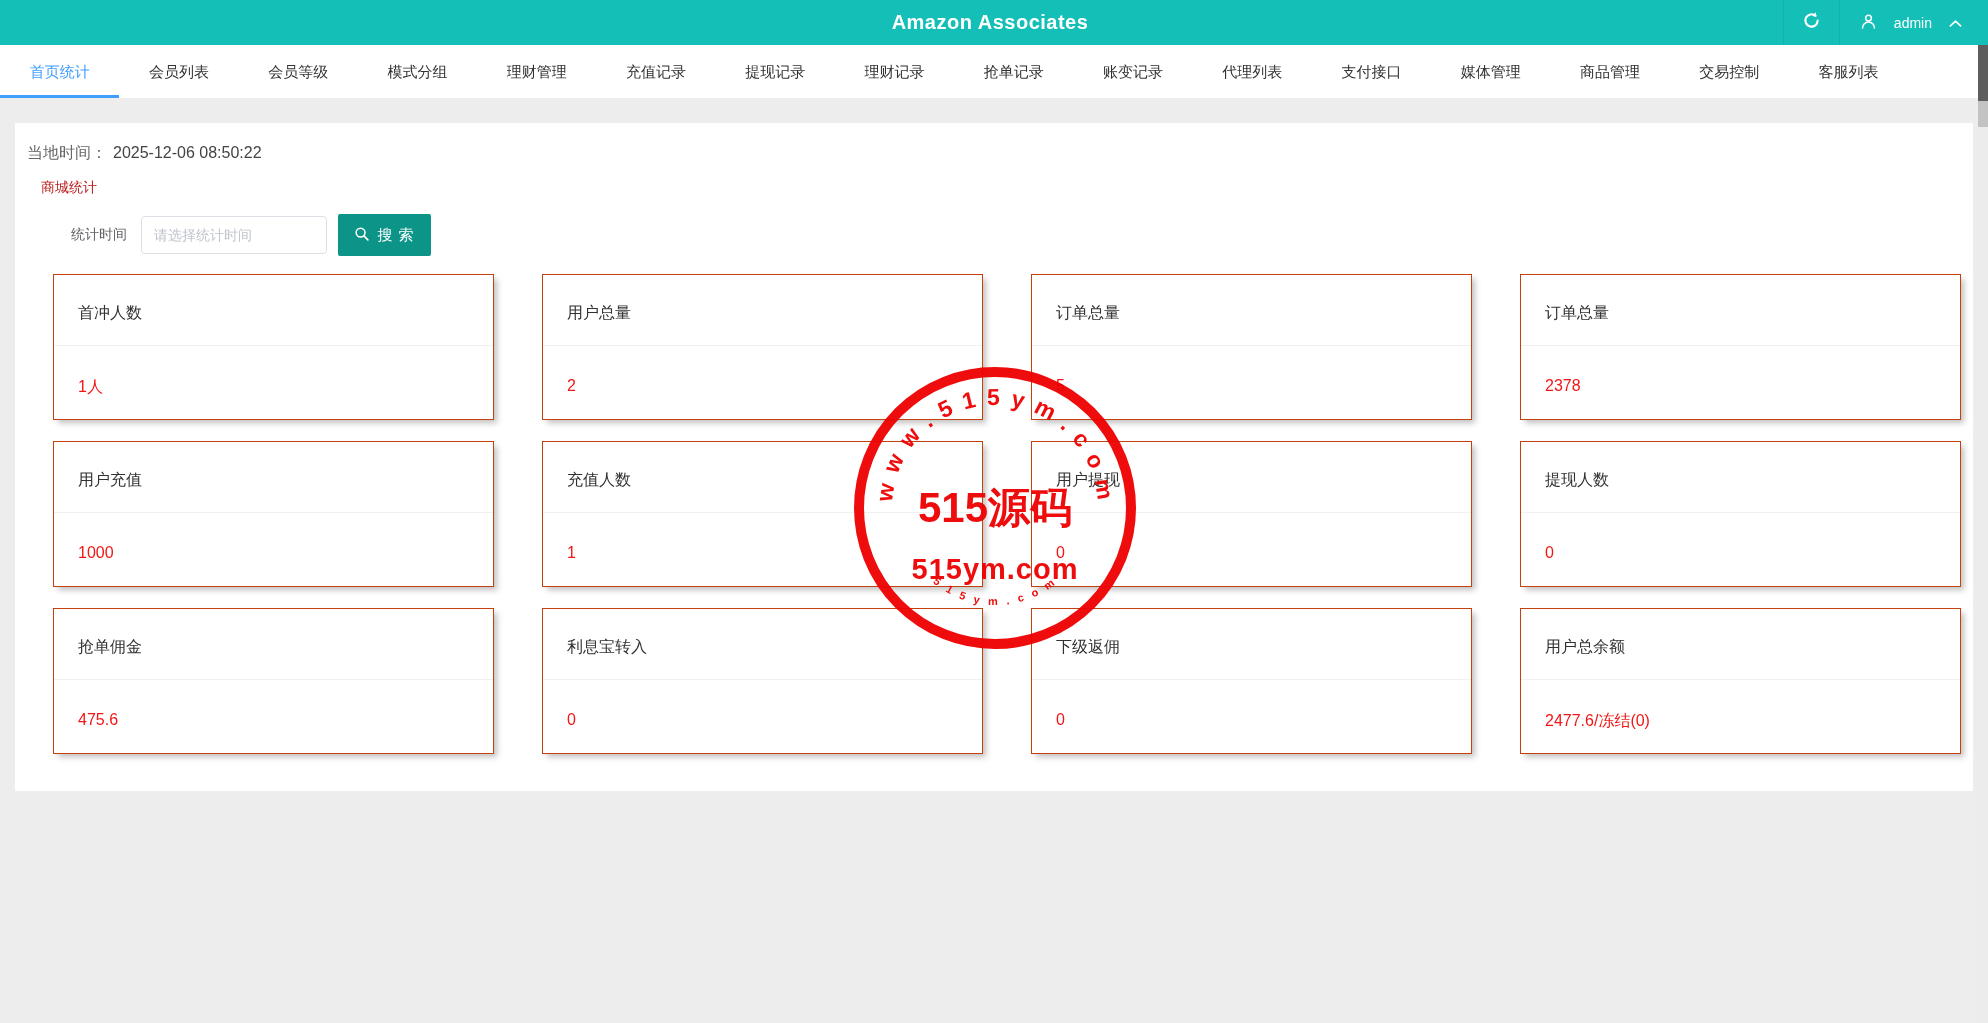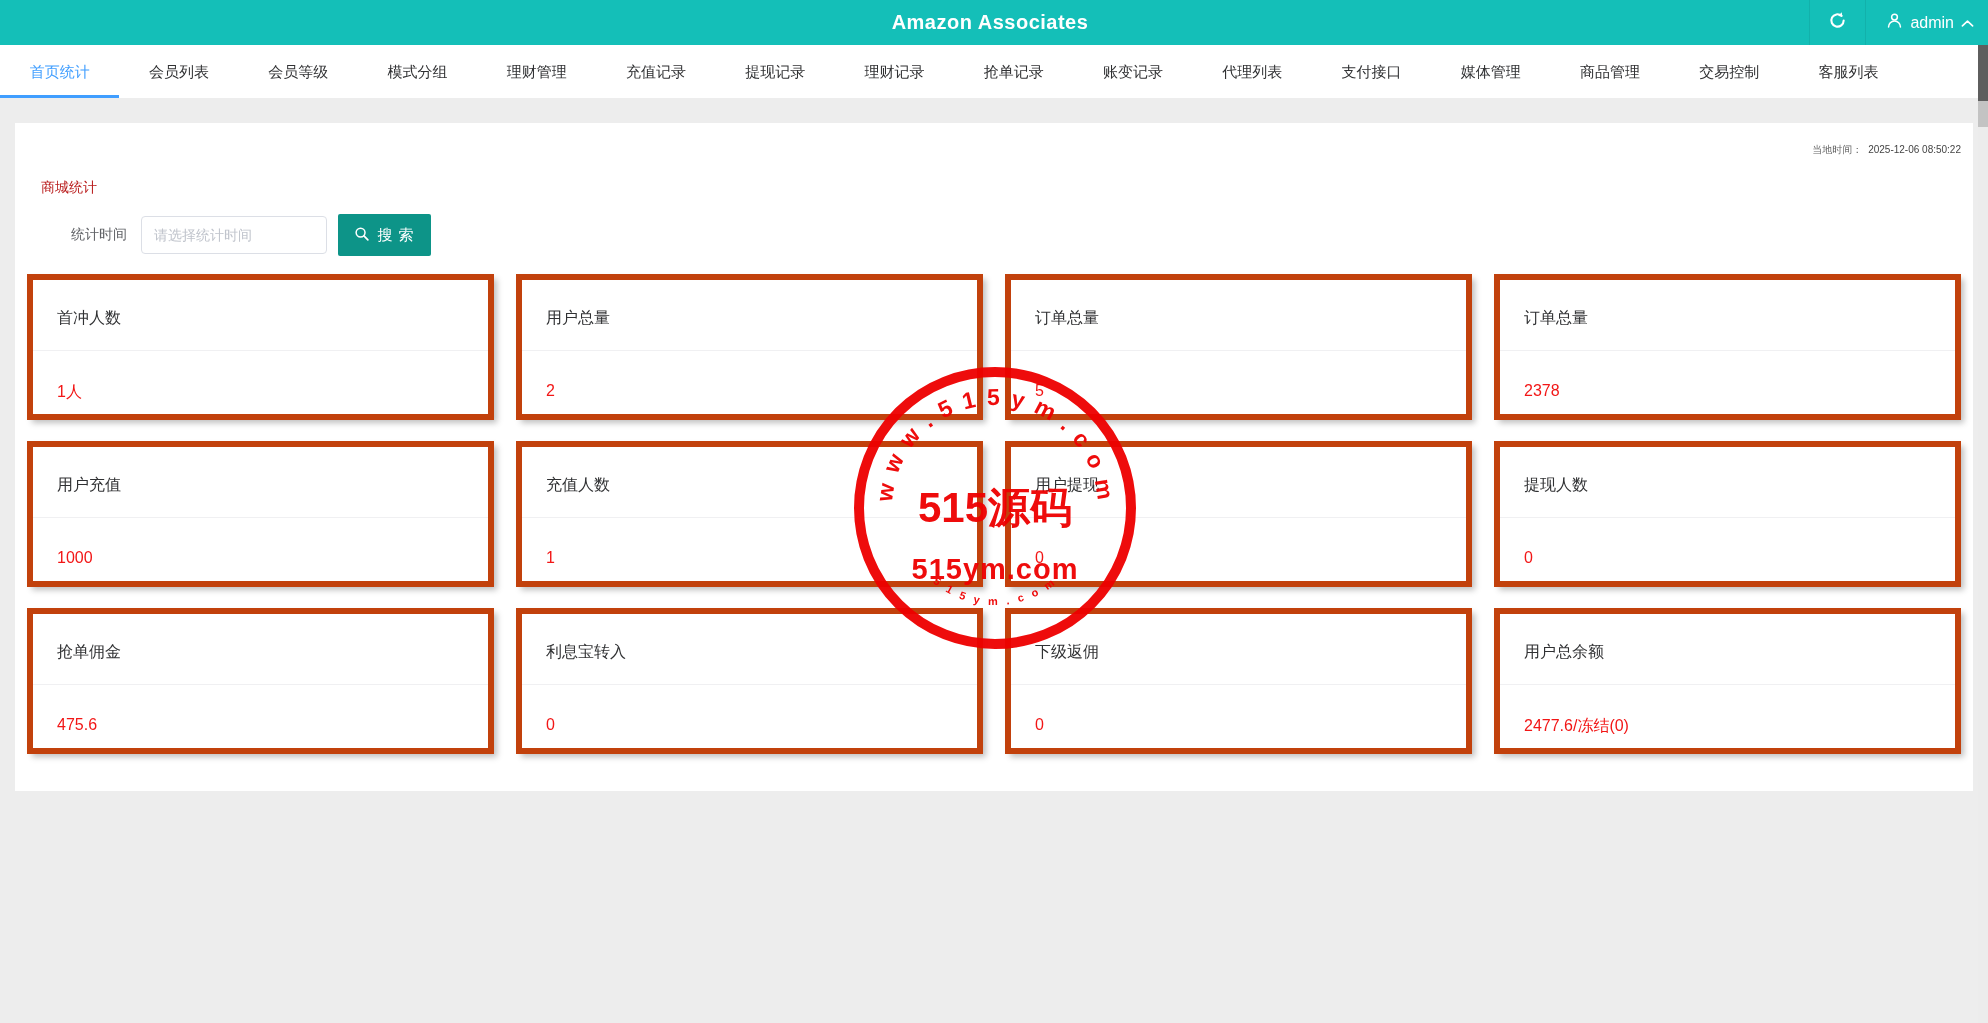--- a/index.html
+++ b/index.html
@@ -16,40 +16,40 @@
   }
   .header-title {
     position:absolute; left:0; right:8px; text-align:center;
     color:#ffffff; font-size:20px; font-weight:bold; letter-spacing:.5px;
   }
   .hdr-btn {
     height:45px; display:flex; align-items:center; justify-content:center;
     border-left:1px solid rgba(0,0,0,.07); cursor:pointer; position:relative; z-index:2;
   }
   .refresh-box { width:56px; }
-  .user-box { padding:0 14px 0 20px; gap:7px; color:#fff; font-size:16px; }
+  .user-box { padding:0 26px 0 20px; gap:17px; color:#fff; font-size:14px; }
 
   
   .tabbar {
     height:53px; background:#fff; display:flex; padding-right:80px;justify-content:space-between;
   }
   .tab {
     flex:1; text-align:center; line-height:53px; font-size:15px; color:#303133;
     cursor:pointer; position:relative; white-space:nowrap;
   }
   .tab.active { color:#409eff; }
   .tab.active::after {
     content:""; position:absolute; left:0; right:0; bottom:0; height:3px; background:#409eff;
   }
 
   
   .main { padding:25px 15px 0; }
   .panel { background:#fff; height:668px; padding:20px 12px 0; }
 
-  .time-row { text-align:right; font-size:10px; color:#666; height:20px; }
+  .time-row { text-align:left; font-size:16px; color:#666; height:20px; }
   .time-row .time-value { color:#444; margin-left:6px; }
 
   .section-title { font-size:14px; color:#b91c1c; margin:16px 0 0 14px; }
 
   .form-row { margin:17px 0 0 44px; display:flex; align-items:center; }
   .form-label { font-size:14px; color:#606266; margin-right:14px; }
   .date-input {
     width:186px; height:38px; border:1px solid #dcdfe6; border-radius:4px;
     padding:12px 12px; font-size:14px; color:#606266; outline:none;
     font-family:"Liberation Sans","DejaVu Sans",sans-serif;
@@ -61,22 +61,23 @@
     display:inline-flex; align-items:center; justify-content:center; gap:7px; cursor:pointer;
     font-family:"Liberation Sans","DejaVu Sans",sans-serif;
   }
 
   
   .cards {
     margin-top:18px; display:grid; grid-template-columns:repeat(4,1fr);
     column-gap:22px; row-gap:21px;
   }
   .card {
-    background:#fff; border:6px solid #c2410c; height:146px;
+    background:#fff; border:1px solid #c2410c; height:146px;
     box-shadow:4px 4px 6px -1px rgba(0,0,0,.25);
+    margin-left:26px;
   }
   .card-title { font-size:16px; color:#303133; padding:28px 0 0 24px; }
   .card-divider { margin-top:21px; height:1px; background:#f0f0f2; }
   .card-value { margin:31px 0 0 24px; font-size:16px; color:#f21616; }
 
   
   .watermark {
     position:absolute; left:845px; top:358px; width:300px; height:300px;
     pointer-events:none; z-index:10; opacity:.95;
   }

